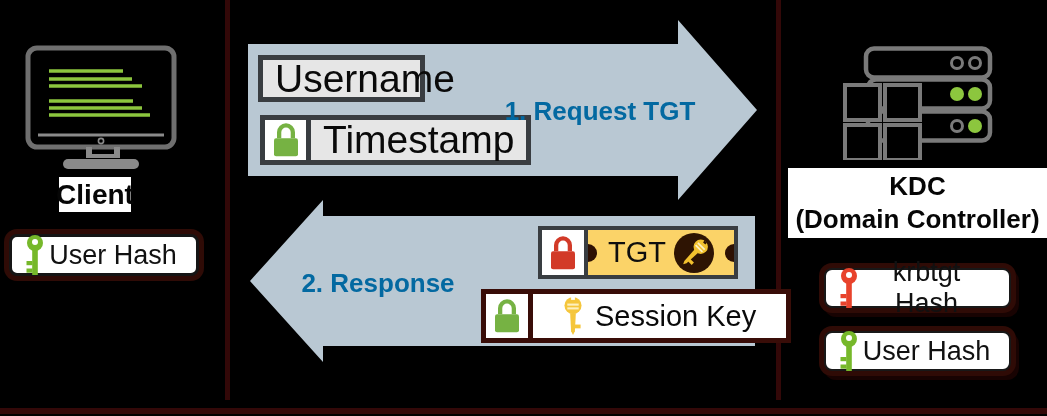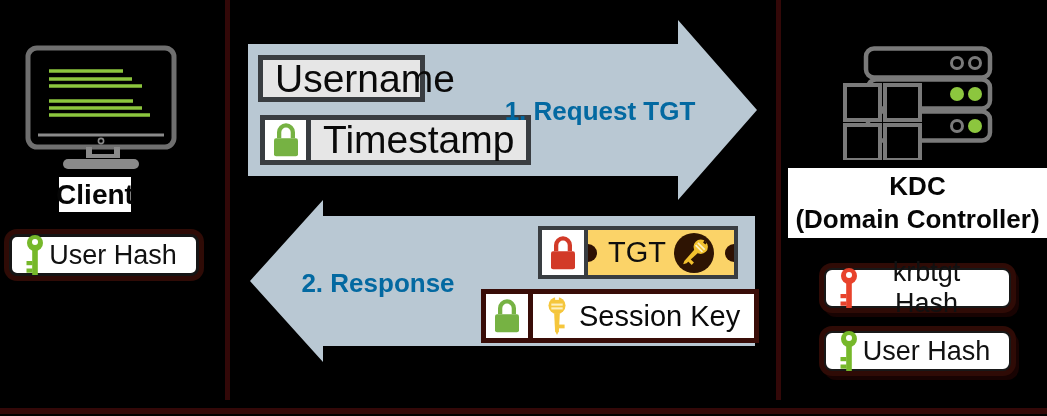--- a/index.html
+++ b/index.html
@@ -56,21 +56,21 @@
   }
   .notch{position:absolute;top:50%;width:18px;height:18px;border-radius:50%;background:#2e1103;transform:translateY(-50%);}
   .notch-l{left:-9px;}
   .notch-r{right:-9px;}
   .key-circle{width:40px;height:40px;border-radius:50%;background:#2e1403;display:flex;align-items:center;justify-content:center;}
   .key-rot{transform:rotate(45deg);}
 
   
   .session-assembly{left:481px;top:289px;height:44px;border:5px solid #390d08;display:flex;position:absolute;background:#fff;}
   .session-lock{width:42px;display:flex;align-items:center;justify-content:center;background:#fff;}
-  .session-body{display:flex;align-items:center;gap:12px;padding:0 14px;background:#fff;border-left:5px solid #390d08;font-size:29px;color:#0a0a0a;}
+  .session-body{display:flex;align-items:center;gap:12px;padding:0 30px;background:#fff;border-left:5px solid #390d08;font-size:29px;color:#0a0a0a;}
 </style>
 </head>
 <body>
 
 <div class="canvas">
 
   <div class="vline" style="left:225px;"></div>
   <div class="vline" style="left:776px;"></div>
   <div class="hline"></div>
 

